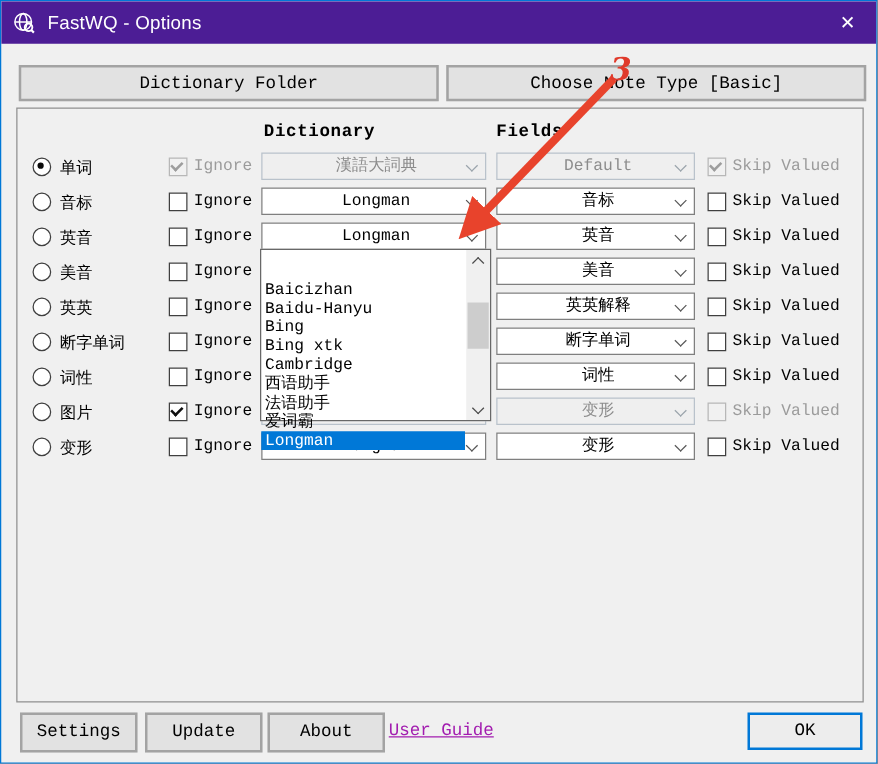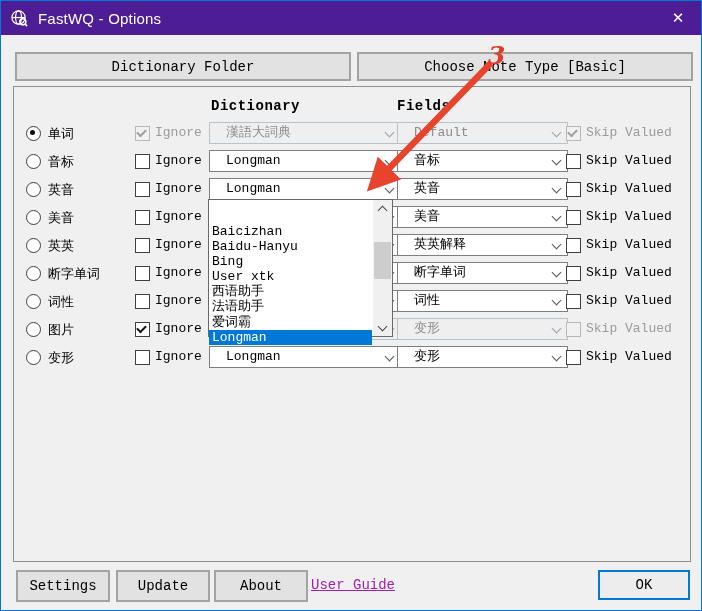--- a/index.html
+++ b/index.html
@@ -31,21 +31,21 @@
   .radio.selected::after{content:"";position:absolute;left:3px;top:3px;width:5px;height:5px;
     border-radius:50%;background:#0b0b0b;}
   .rowlabel{position:absolute;left:47px;white-space:nowrap;}
   .cb{position:absolute;width:13px;height:13px;border:1px solid #3f3f3f;background:#fff;}
   .cb.checked::after{content:"";position:absolute;left:1px;top:2px;width:7px;height:4px;
     border-left:2px solid #101010;border-bottom:2px solid #101010;transform:rotate(-45deg);}
   .cb.disabled{border-color:#b7b7b7;background:#f1f1f1;}
   .cb.disabled.checked::after{border-color:#9d9d9d;}
   .lbl-dis{color:#9b9b9b;}
   .combo{position:absolute;height:20px;background:#fff;border:1px solid #7f7f7f;
-    line-height:20px;padding-left:16px;white-space:nowrap;overflow:hidden;}
+    line-height:20px;padding-left:4px;white-space:nowrap;overflow:hidden;text-align:center;}
   .combo .chev{position:absolute;right:7px;top:6px;width:6px;height:6px;
     border-right:1px solid #555;border-bottom:1px solid #555;transform:rotate(45deg);}
   .combo.disabled{background:#efefef;border-color:#b9c2cb;color:#8c8c8c;}
   .combo.disabled .chev{border-color:#9aa3ab;}
   
   #dict-popup{position:absolute;left:207px;top:198px;width:183px;height:136px;
     background:#fff;border:1px solid #686868;z-index:40;}
   .pitem{height:15.1px;line-height:15px;font-size:13px;padding-left:3px;white-space:nowrap;}
   .pitem.selected{background:#0078d7;color:#fff;}
   #popup-scrollbar{position:absolute;right:0;top:0;width:19px;height:100%;background:#f0f0f0;}
@@ -191,21 +191,22 @@
         <div class="cb" style="left: 565px; top: 7px;"></div>
         <div class="rowlabel" style="left: 585px; top: 6px;">Skip Valued</div>
       </div>
     </div>
 
   <div id="dict-popup">
     <div id="popup-items">
         <div class="pitem" style="width: 160px; margin-top: 24px;">Baicizhan</div>
         <div class="pitem" style="width: 160px;">Baidu-Hanyu</div>
         <div class="pitem" style="width: 160px;">Bing</div>
-        <div class="pitem" style="width: 160px;">User xtk</div>
+        <div class="pitem" style="width: 160px;">Bing xtk</div>
+        <div class="pitem" style="width: 160px;">Cambridge</div>
         <div class="pitem" style="width: 160px;">西语助手</div>
         <div class="pitem" style="width: 160px;">法语助手</div>
         <div class="pitem" style="width: 160px;">爱词霸</div>
         <div class="pitem selected" style="width: 160px;">Longman</div>
       </div>
     <div id="popup-scrollbar">
       <div class="sb-arrow sb-up" style="top:0;">
           <span class="chevron"></span>
         </div>
       <div id="sb-thumb"></div>

